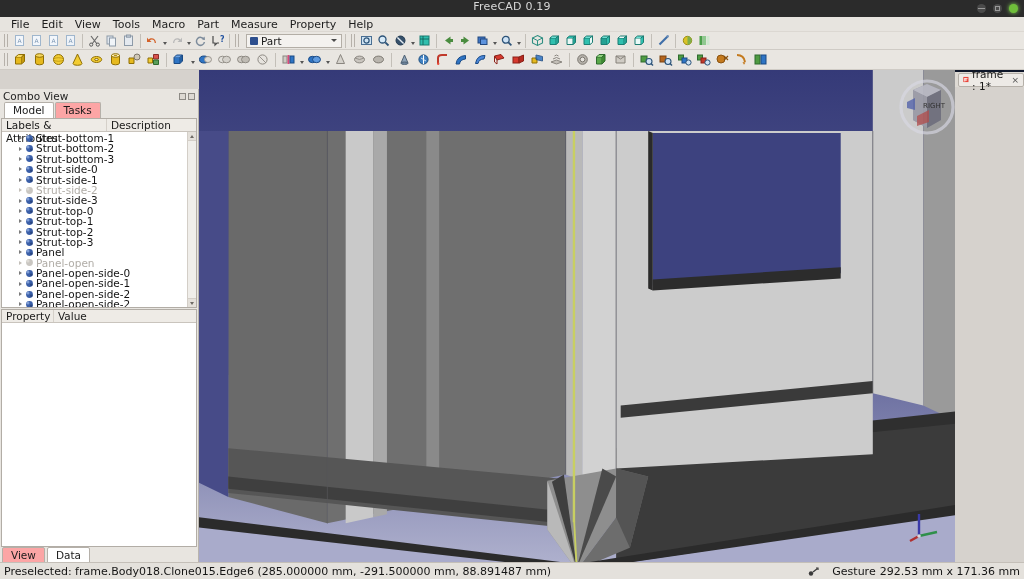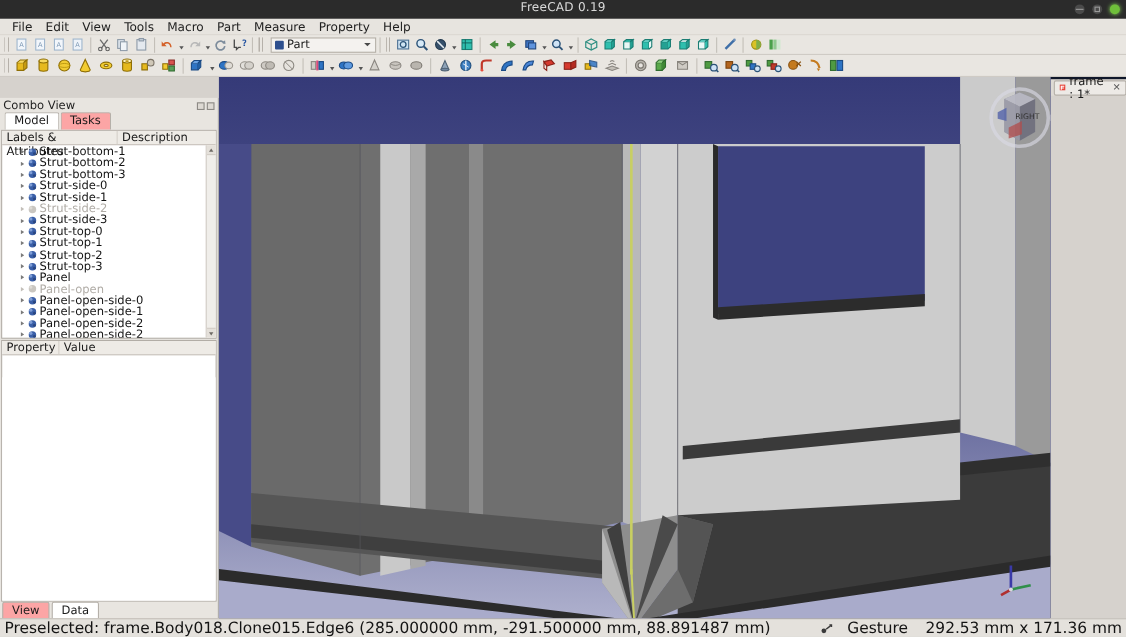--- a/index.html
+++ b/index.html
@@ -117,25 +117,25 @@
   .doctab {
     display:flex; align-items:center; gap:3px; font-size:10.5px; height:14px;
     padding:0 4px; background:#edeae6; border:1px solid #b5b0a9; border-radius:2px;
   }
   .doctab .x { color:#555; font-size:9px; padding-left:2px; }
   .doc-ico { width:9px; height:9px; position:relative; }
 
   
   .statusbar {
     height:17px; flex:0 0 17px; background:#e4e1dc; border-top:1px solid #c4bfb8;
-    display:flex; align-items:center; padding:0 4px; font-size:14px; color:#141414;
+    display:flex; align-items:center; padding:0 4px; font-size:11px; color:#141414;
   }
   .statusbar .msg { flex:1; }
   .statusbar .nav { display:flex; align-items:center; gap:13px; }
-  .statusbar .dims { margin-left:16px; }
+  .statusbar .dims { margin-left:4px; }
 </style>
 </head>
 <body>
 
 <div class="app">
 
   <div class="titlebar">
     <span class="title">FreeCAD 0.19</span>
     <div class="wctrls">
       <span class="wbtn min"></span>

